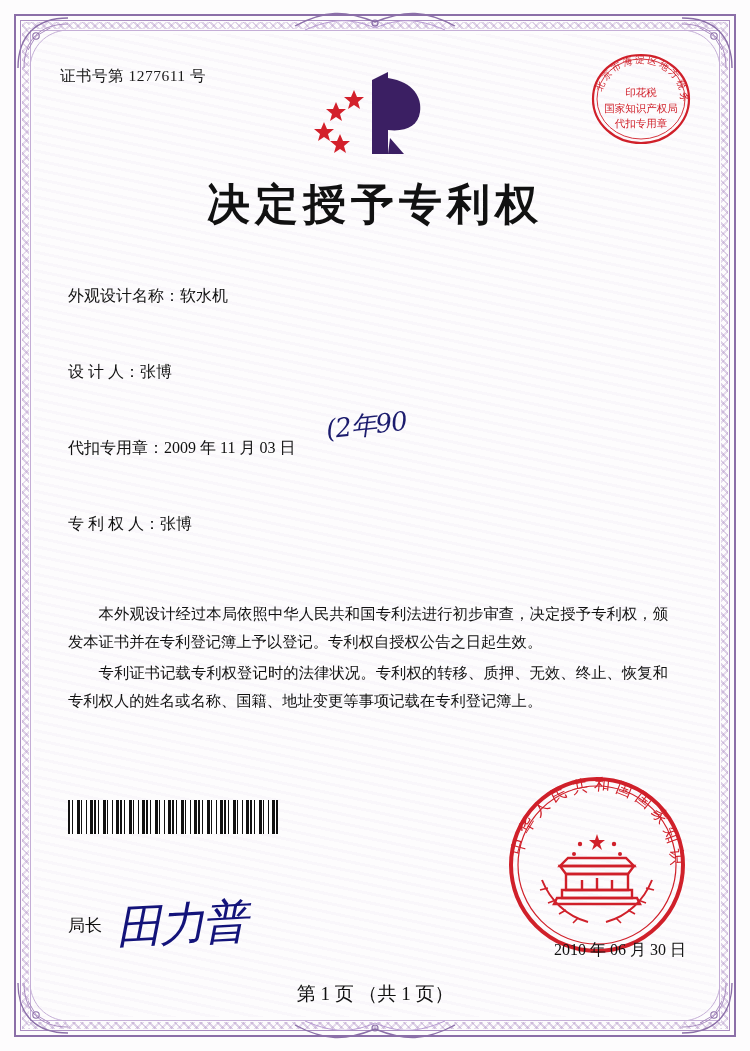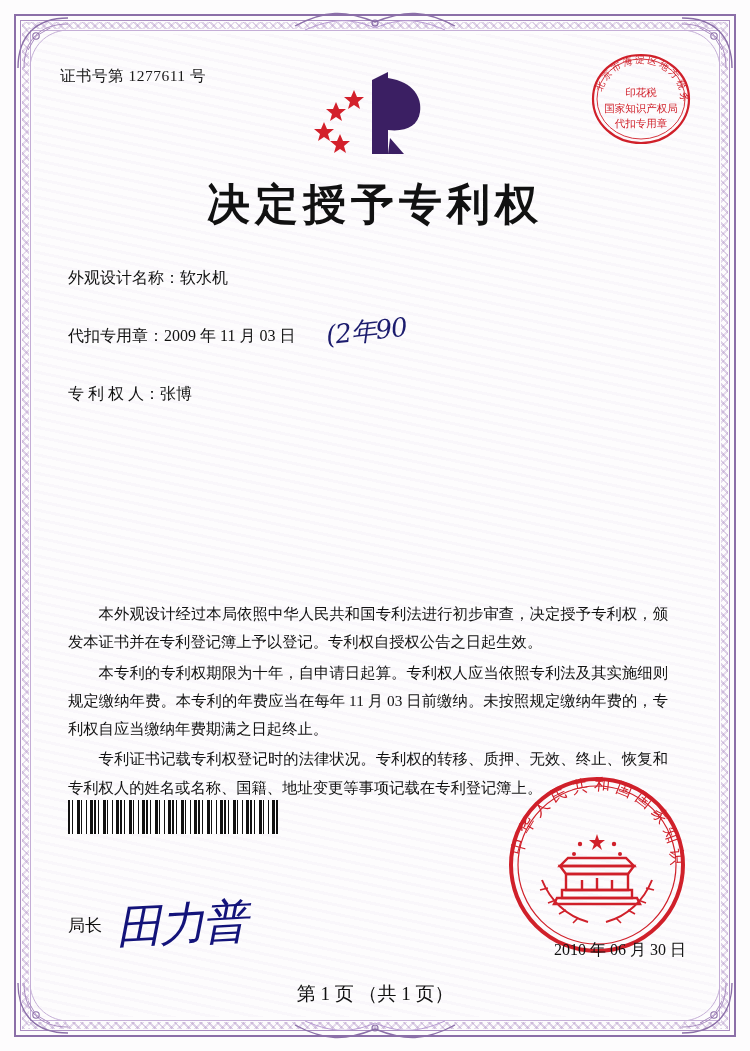--- a/index.html
+++ b/index.html
@@ -167,20 +167,21 @@
     color: #111;
     margin-bottom: 37px;
     white-space: nowrap;
     position: relative;
   }
   .field .lbl {
     display: inline-block;
   }
   .field .val {
     display: inline-block;
+    margin-top: 18px;
   }
 
   .handwriting {
     position: absolute;
     left: 258px;
     top: -12px;
     font-family: "DejaVu Serif", serif;
     font-size: 26px;
     color: #1c1c6e;
     transform: rotate(-6deg);
@@ -364,31 +365,33 @@
       </svg>
     </div>
 
     <div class="title">决定授予专利权</div>
 
     <div class="fields">
       <div class="field">
         <span class="lbl">外观设计名称：</span><span class="val">软水机</span>
       </div>
       <div class="field">
+        <span class="lbl">设 计 人：</span><span class="val">张博</span>
+      </div>
+      <div class="field">
         <span class="lbl">代扣专用章：</span><span class="val">2009 年 11 月 03 日</span>
         <span class="handwriting">(2年90</span>
       </div>
       <div class="field">
         <span class="lbl">专 利 权 人：</span><span class="val">张博</span>
       </div>
     </div>
 
     <div class="body-text">
       <p>本外观设计经过本局依照中华人民共和国专利法进行初步审查，决定授予专利权，颁发本证书并在专利登记簿上予以登记。专利权自授权公告之日起生效。</p>
-      <p>本专利的专利权期限为十年，自申请日起算。专利权人应当依照专利法及其实施细则规定缴纳年费。本专利的年费应当在每年 11 月 03 日前缴纳。未按照规定缴纳年费的，专利权自应当缴纳年费期满之日起终止。</p>
       <p>专利证书记载专利权登记时的法律状况。专利权的转移、质押、无效、终止、恢复和专利权人的姓名或名称、国籍、地址变更等事项记载在专利登记簿上。</p>
     </div>
 
     <div class="barcode"></div>
 
     <div class="signature-row">
       <span class="sig-label">局长</span>
       <span class="sig-mark">田力普</span>
     </div>
 

